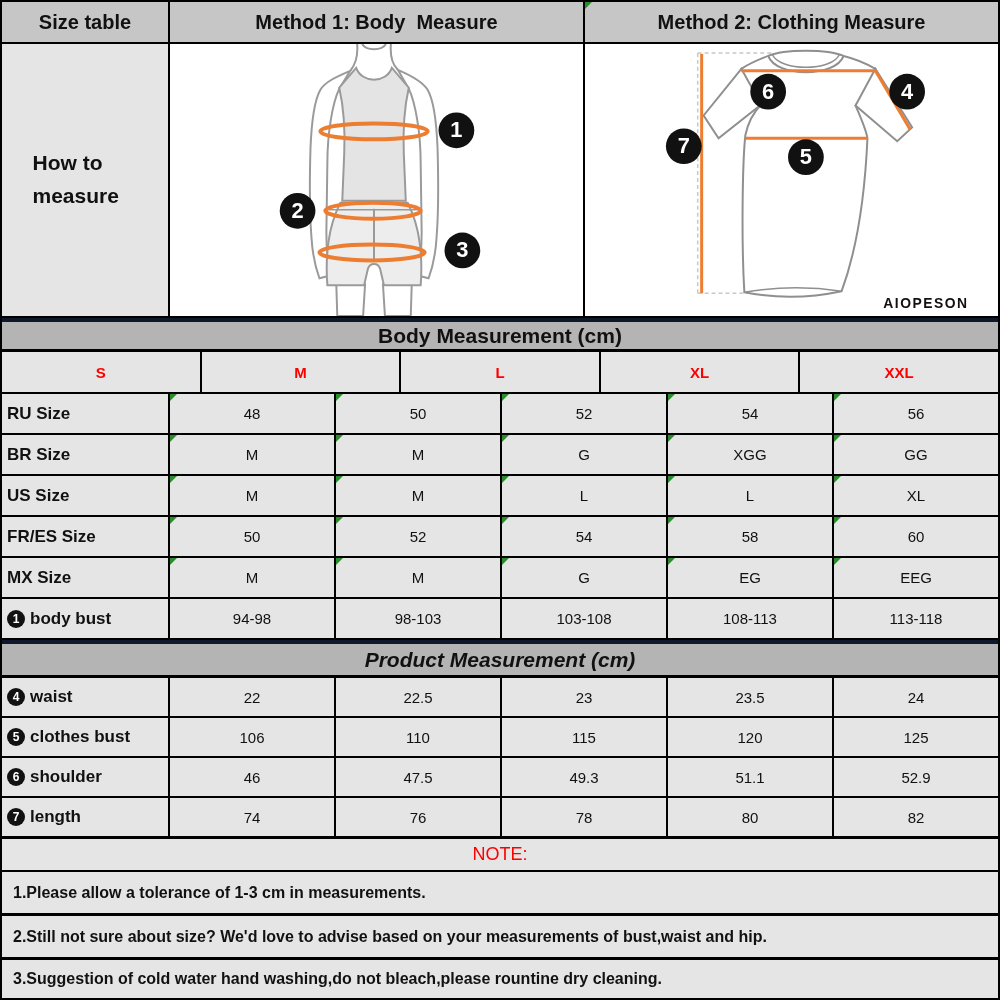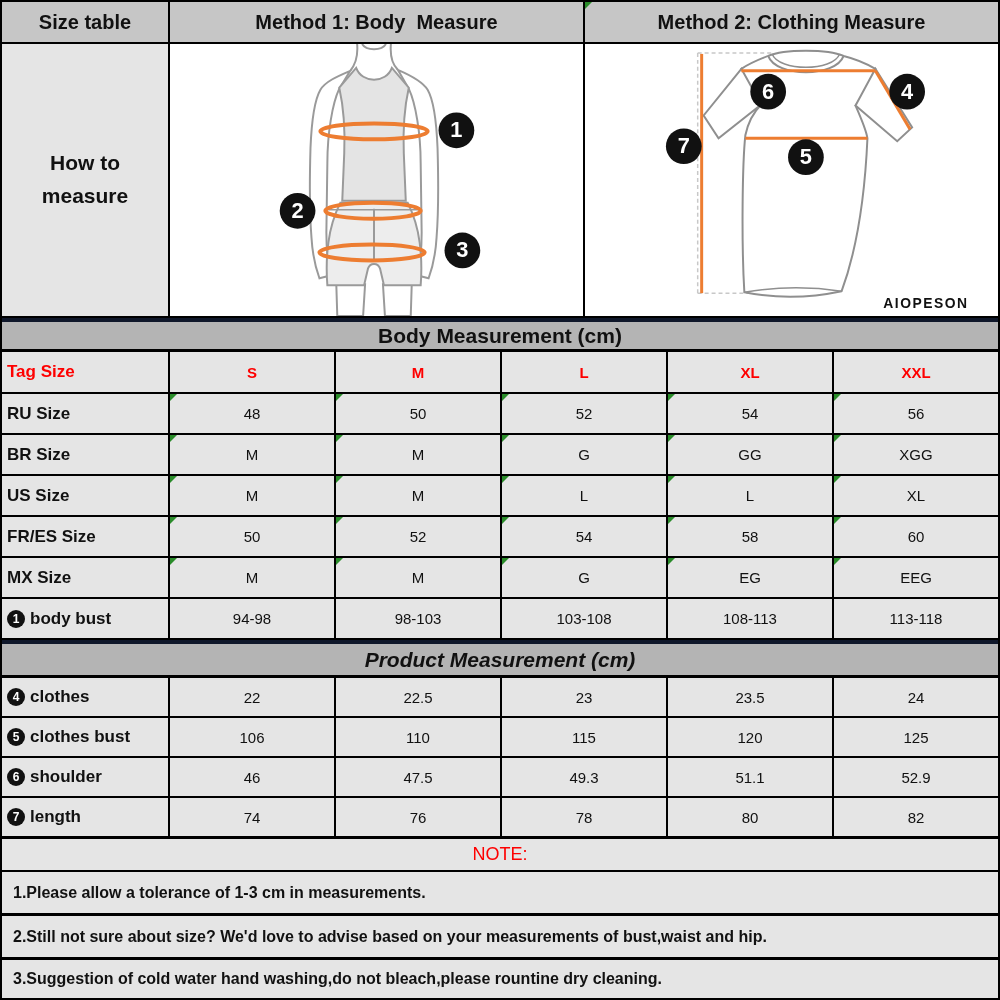--- a/index.html
+++ b/index.html
@@ -17,21 +17,21 @@
   .col-val { flex:1 1 0; font-size:15px; }
   
   .top-row { height:42px; flex:none; }
   .top-row .cell { background:#c6c6c6; font-weight:bold; font-size:20px; white-space:pre; }
   .top-c1 { width:168px; flex:none; }
   .top-c2 { width:415px; flex:none; }
   .top-c3 { flex:1; }
   
   .illus-row { height:274px; flex:none; }
   .htm-cell { width:168px; flex:none; }
-  .htm-text { font-weight:bold; font-size:21px; text-align:center; max-width:105px; line-height:1.55; }
+  .htm-text { font-weight:bold; font-size:21px; max-width:105px; line-height:1.55; }
   .illus-cell-1 { width:415px; flex:none; background:#fff; }
   .illus-cell-2 { flex:1; background:#fff; }
   .illus-cell-1 svg, .illus-cell-2 svg { width:100%; height:100%; display:block; }
   
   .band { height:34px; flex:none; background:#b4b4b4; border-bottom:3px solid #000; border-top:4px solid #0f172a;
           display:flex; align-items:center; justify-content:center; font-weight:bold; font-size:21px; }
   .band2 { height:38px;font-style:italic; }
   
   .m-row { height:41px; flex:none; }
   .tag-row { height:42px; flex:none; }
@@ -149,21 +149,20 @@
         </g>
 
         <text x="300" y="266" font-size="14" font-weight="bold" letter-spacing="1.5" fill="#111">AIOPESON</text>
       </svg>
     </div>
   </div>
 
   <div class="band">Body Measurement (cm)</div>
 
   <div class="row tag-row">
-    <div class="cell col-label">Tag Size</div>
     <div class="cell col-val">S</div>
     <div class="cell col-val">M</div>
     <div class="cell col-val">L</div>
     <div class="cell col-val">XL</div>
     <div class="cell col-val">XXL</div>
   </div>
 
   <div class="row m-row">
     <div class="cell col-label">RU Size</div>
     <div class="cell col-val">
@@ -197,25 +196,25 @@
     <div class="cell col-val">
         <i class="tri"></i>
         <span>M</span>
       </div>
     <div class="cell col-val">
         <i class="tri"></i>
         <span>G</span>
       </div>
     <div class="cell col-val">
         <i class="tri"></i>
+        <span>XGG</span>
+      </div>
+    <div class="cell col-val">
+        <i class="tri"></i>
         <span>GG</span>
-      </div>
-    <div class="cell col-val">
-        <i class="tri"></i>
-        <span>XGG</span>
       </div>
   </div>
 
   <div class="row m-row">
     <div class="cell col-label">US Size</div>
     <div class="cell col-val">
         <i class="tri"></i>
         <span>M</span>
       </div>
     <div class="cell col-val">
@@ -304,21 +303,21 @@
     <div class="cell col-val">
         <span>113-118</span>
       </div>
   </div>
 
   <div class="band band2">Product Measurement (cm)</div>
 
   <div class="row p-row">
     <div class="cell col-label">
       <span class="mk">4</span>
-      <span>clothes</span>
+      <span>waist</span>
     </div>
     <div class="cell col-val">
         <span>22</span>
       </div>
     <div class="cell col-val">
         <span>22.5</span>
       </div>
     <div class="cell col-val">
         <span>23</span>
       </div>

